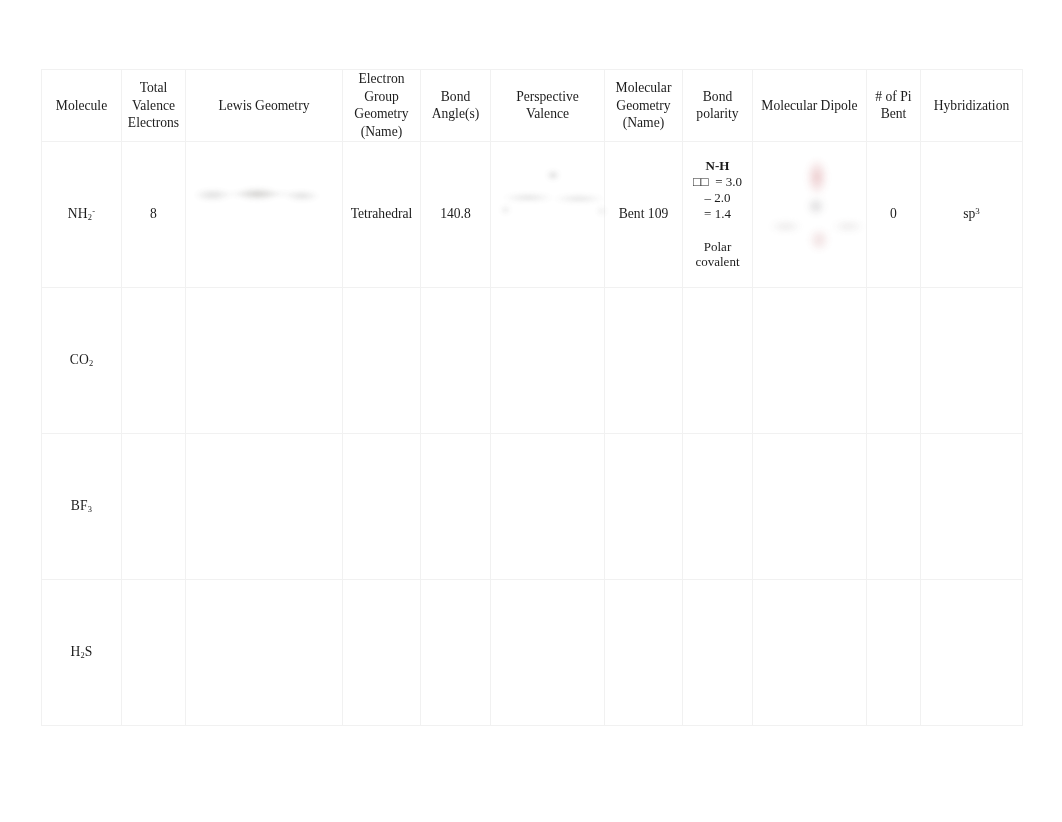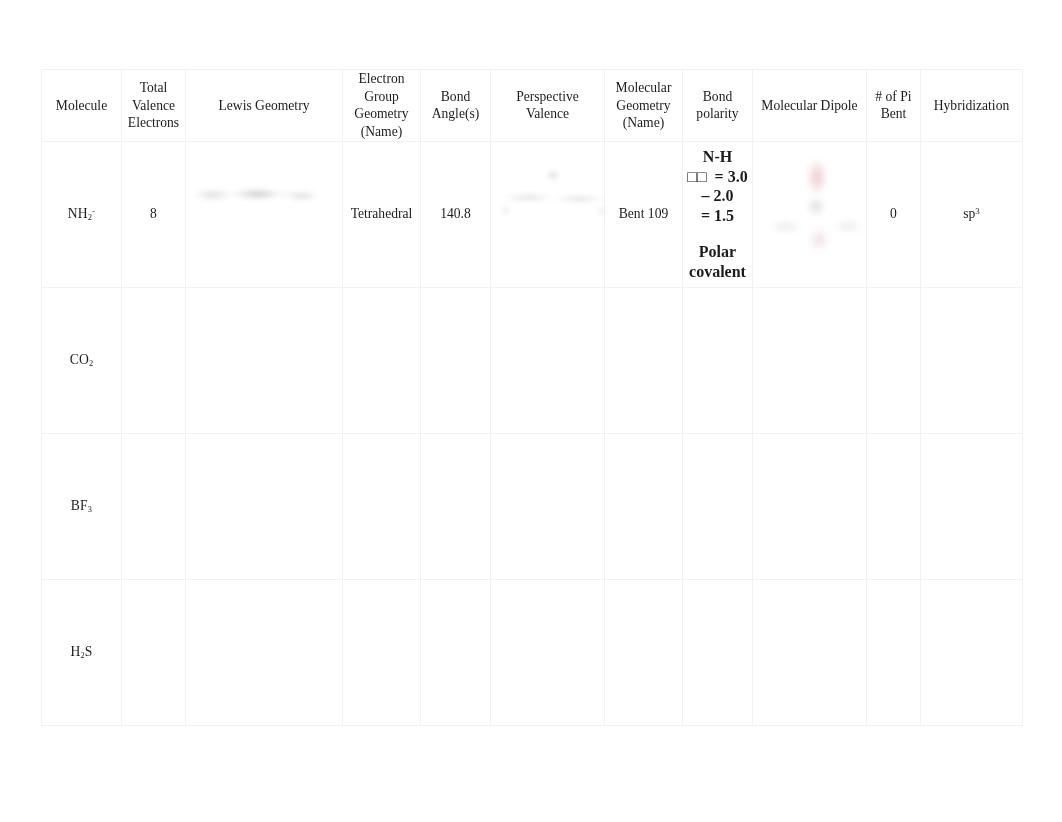--- a/index.html
+++ b/index.html
@@ -77,24 +77,24 @@
   }
 
   .cell-hybrid sup {
     font-size: 0.66em;
     vertical-align: 0.50em;
     line-height: 0;
   }
 
   
   .polarity-block {
-    font-size: 16px;
+    font-size: 13px;
     line-height: 1.22;
   }
-  .polarity-block .pline { display: block; white-space: pre; font-weight: bold; }
+  .polarity-block .pline { display: block; white-space: pre; }
   .polarity-block .pgap { display: block; height: 17px; }
 
   
   .sketch {
     position: relative;
     width: 100%;
     height: 100%;
   }
   .art {
     position: absolute;
@@ -240,21 +240,21 @@
           </div>
         </td>
 
         <td><span>Bent 109</span></td>
 
         <td>
           <div class="polarity-block">
             <span class="pline" style="font-weight:bold">N-H</span>
             <span class="pline">□□  = 3.0</span>
             <span class="pline">– 2.0</span>
-            <span class="pline">= 1.5</span>
+            <span class="pline">= 1.4</span>
             <span class="pgap"></span>
             <span class="pline">Polar</span>
             <span class="pline">covalent</span>
           </div>
         </td>
 
         <td>
           <div class="sketch">
             <div class="art art-dipole"></div>
           </div>

